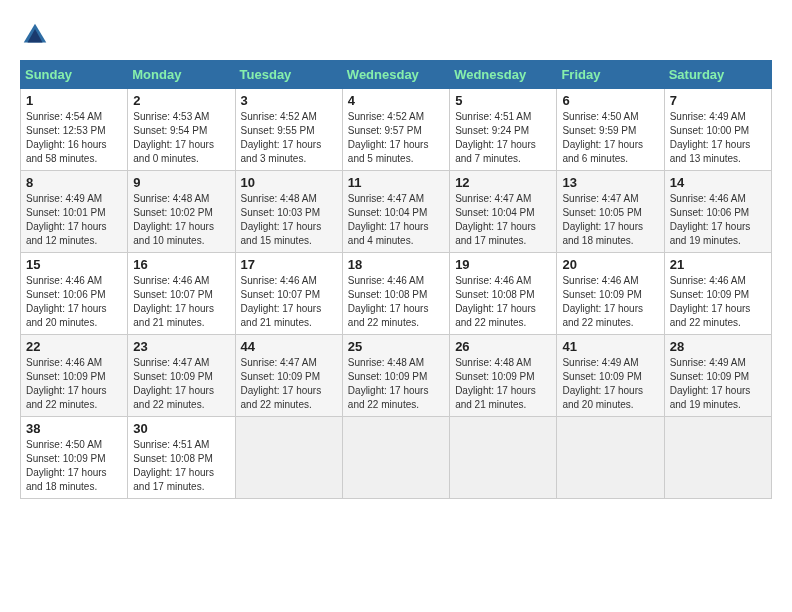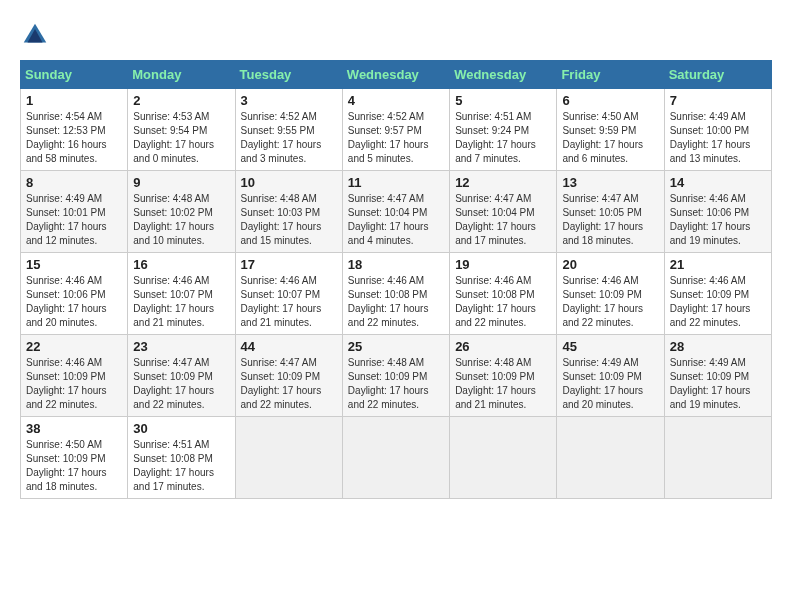--- a/index.html
+++ b/index.html
@@ -223,21 +223,21 @@
         </td>
         <td>
           <span class="day-num">25</span>
           <div class="day-info"><span>Sunrise: 4:48 AM</span><br><span>Sunset: 10:09 PM</span><br><span>Daylight: 17 hours</span><br><span>and 22 minutes.</span></div>
         </td>
         <td>
           <span class="day-num">26</span>
           <div class="day-info"><span>Sunrise: 4:48 AM</span><br><span>Sunset: 10:09 PM</span><br><span>Daylight: 17 hours</span><br><span>and 21 minutes.</span></div>
         </td>
         <td>
-          <span class="day-num">45</span>
+          <span class="day-num">41</span>
           <div class="day-info"><span>Sunrise: 4:49 AM</span><br><span>Sunset: 10:09 PM</span><br><span>Daylight: 17 hours</span><br><span>and 20 minutes.</span></div>
         </td>
         <td>
           <span class="day-num">28</span>
           <div class="day-info"><span>Sunrise: 4:49 AM</span><br><span>Sunset: 10:09 PM</span><br><span>Daylight: 17 hours</span><br><span>and 19 minutes.</span></div>
         </td>
       </tr>
       <tr>
         <td>
           <span class="day-num">38</span>

